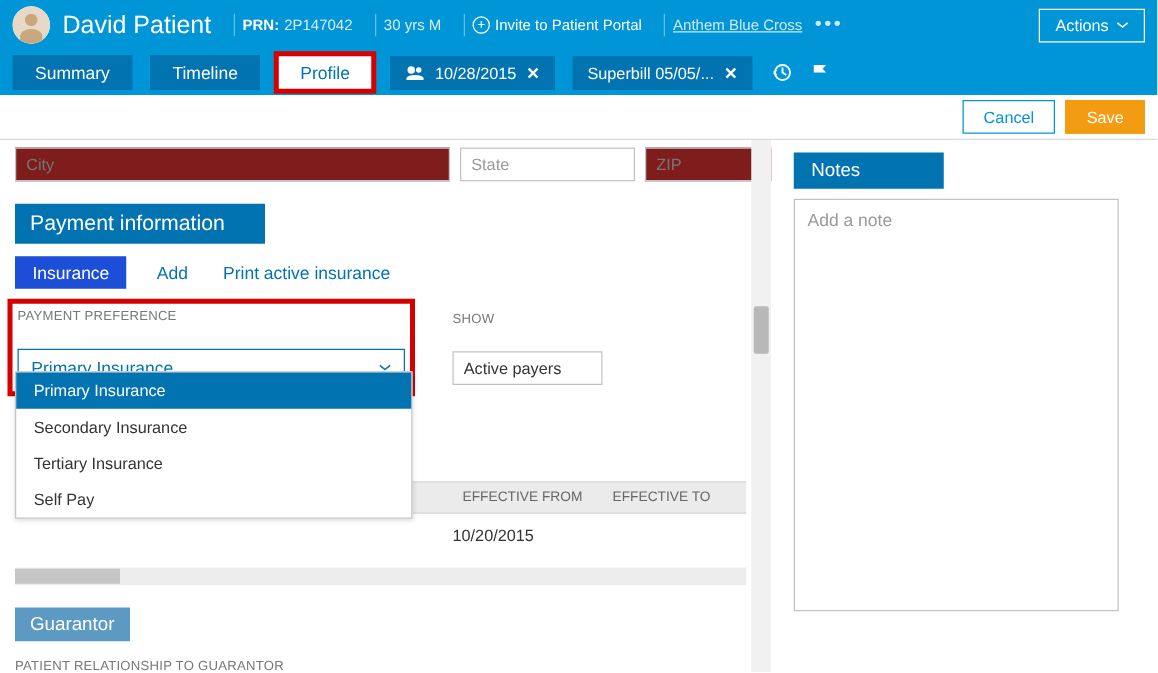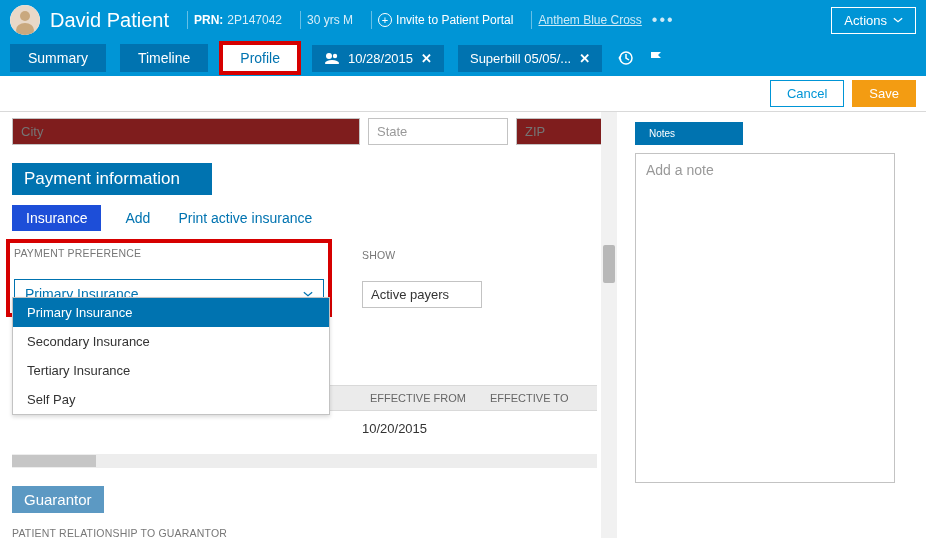--- a/index.html
+++ b/index.html
@@ -81,21 +81,21 @@
   .td.name { width:350px; padding-left:8px; }
   .td.efrom { width:120px; }
   .hscroll { height:14px; background:#ededed; margin-top:8px; position:relative; }
   .hscroll-thumb { position:absolute; left:0; top:1px; height:12px; width:84px; background:#c6c6c6; }
 
   .section-hdr2 { background:#5c99c3; color:#fff; font-size:15px; padding:5px 12px; width:92px; margin:18px 0 14px 0; }
 
   .rel-dd { border:1px solid #c3c3c3; width:330px; padding:6px 10px; display:flex; justify-content:space-between; align-items:center; font-size:13px; color:#888; cursor:pointer; }
 
   
-  .notes-hdr { background:#0073b0; color:#fff; font-size:10px; padding:6px 14px; width:108px; margin-bottom:8px; }
+  .notes-hdr { background:#0073b0; color:#fff; font-size:15px; padding:6px 14px; width:120px; margin-bottom:8px; }
   .notes-box { border:1px solid #c3c3c3; width:260px; height:330px; padding:8px 10px; color:#999; font-size:14px; }
 
   .sep { width:1px; height:18px; background:rgba(255,255,255,0.4); margin:0 6px; }
 </style>
 </head>
 <body>
 
 <div class="header">
   <div class="avatar">
     <svg viewBox="0 0 30 30">

